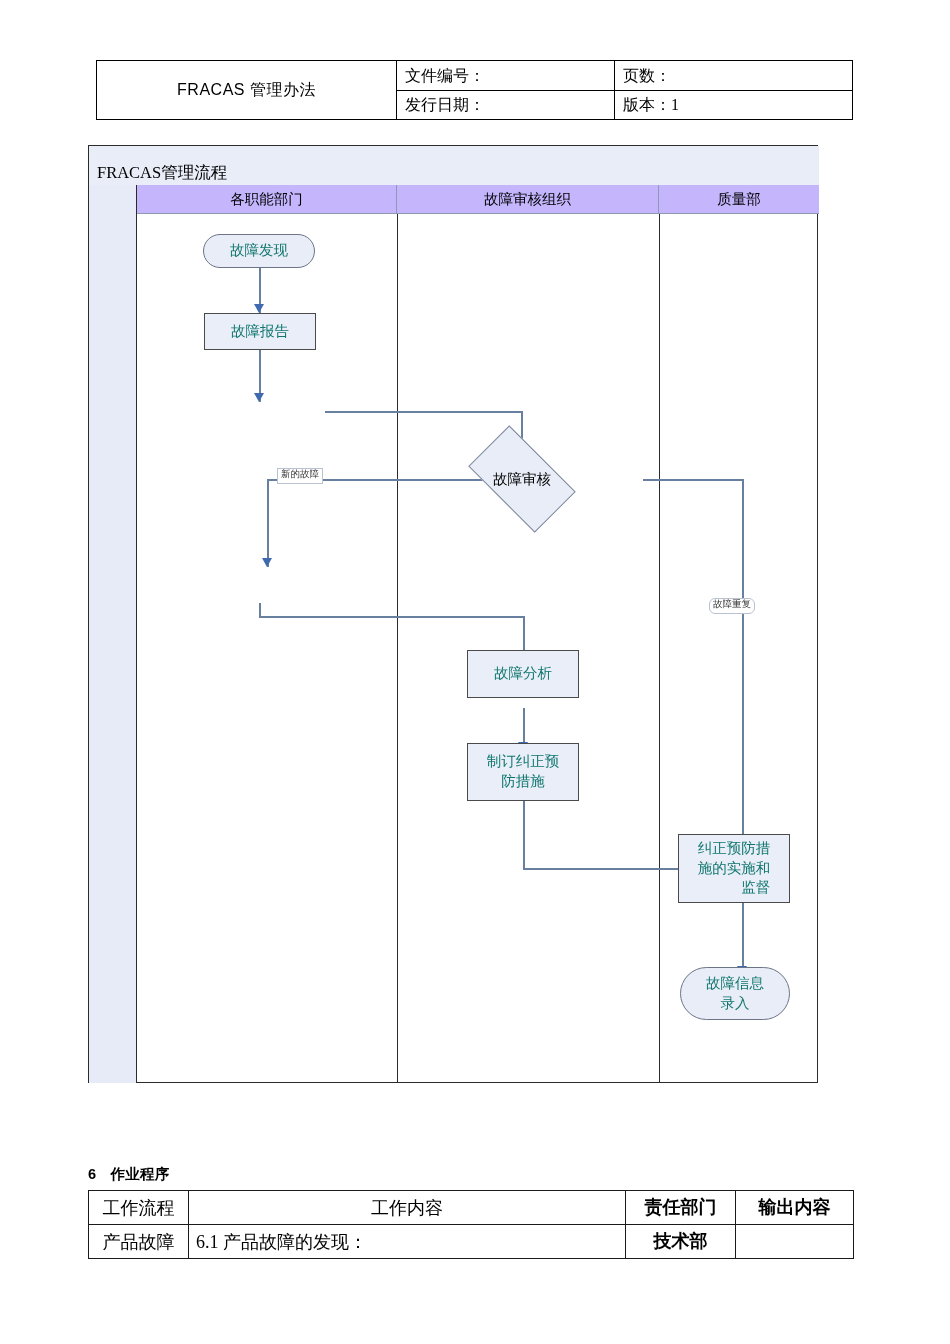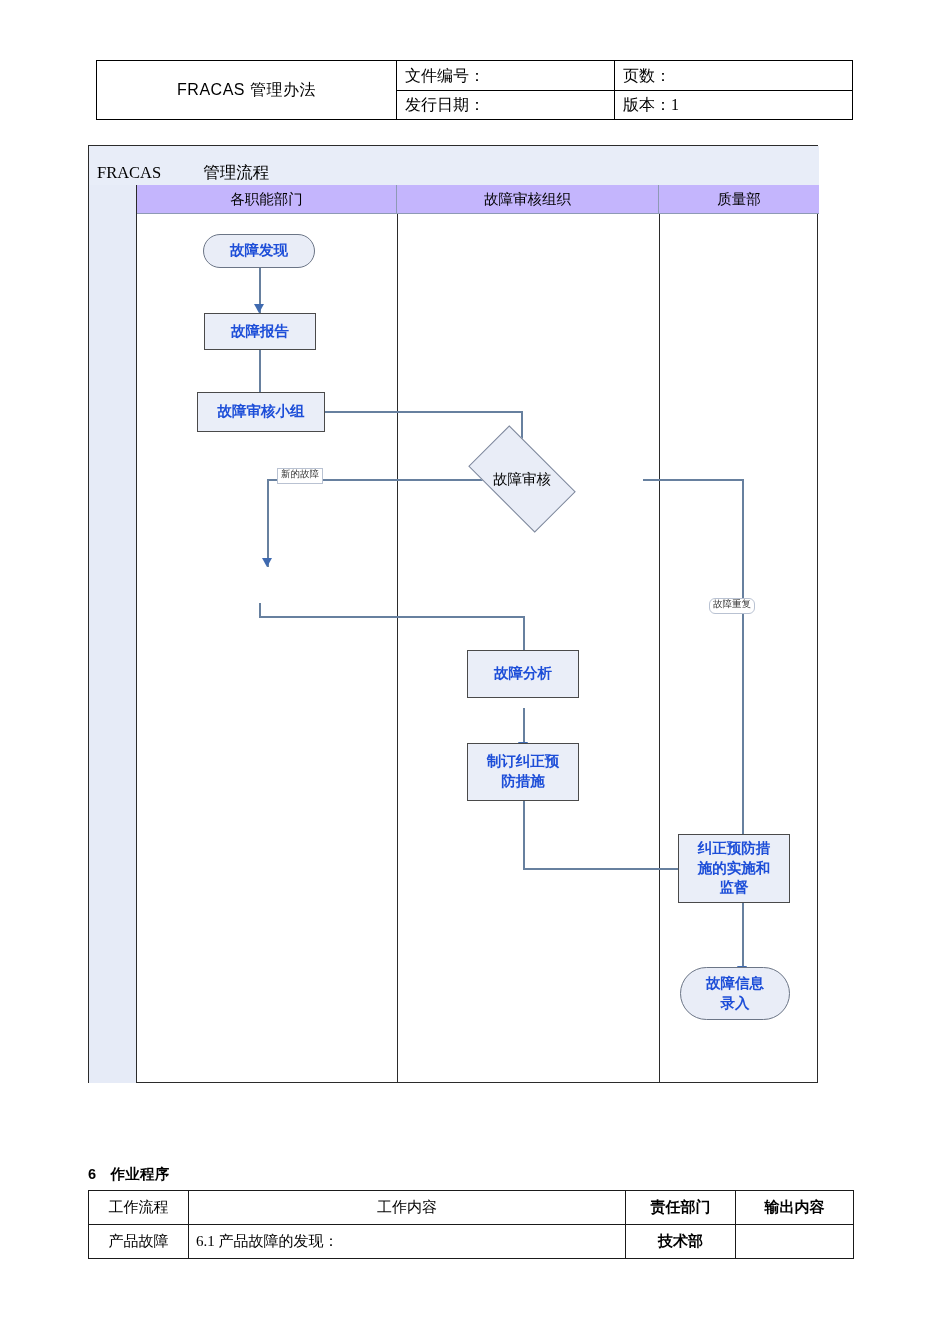--- a/index.html
+++ b/index.html
@@ -55,21 +55,21 @@
     width: 730px; height: 54px;
     background: #e8edf8;
     border-bottom: 1.2px solid #9aa6bf;
     display: flex; align-items: center;
   }
   .chart-title-bar .ct-a {
     font-family: "Liberation Serif", serif;
     font-size: 16.5px; margin-left: 8px;
   }
   .chart-title-bar .ct-b {
-    font-size: 16.5px; margin-left: 42px;
+    font-size: 16.5px; 
   }
   
   .lane-narrow {
     position: absolute;
     left: 0; top: 39px;
     width: 48px; height: 898px;
     background: #e6ebf7;
     border-right: 1.4px solid #2b2b2b;
   }
   
@@ -96,23 +96,22 @@
 
   
   .shape {
     position: absolute;
     background: #eaeef8;
     border: 1.5px solid #4a4a4a;
     display: flex; align-items: center; justify-content: center;
     text-align: center;
     font-size: 14.5px;
     line-height: 1.35;
-    color: #1d4ed8;
+    color: #0f766e;
     z-index: 5;
-    font-weight: bold;
   }
   .shape.term {
     border-radius: 999px;
     border: 1.2px solid #6b7586;
     background: #e9edf7;
   }
   .diamond-wrap {
     position: absolute;
     z-index: 5;
     display: flex; align-items: center; justify-content: center;
@@ -163,21 +162,21 @@
 
   .proc-table {
     position: absolute;
     left: 88px; top: 1190px;
     width: 765px;
     border-collapse: collapse;
     table-layout: fixed;
   }
   .proc-table td {
     border: 1.3px solid #1a1a1a;
-    font-size: 15px;
+    font-size: 18px;
     height: 34px;
     vertical-align: middle;
   }
   .pt-c1 { width: 100px; text-align: center; }
   .pt-c2 { width: 437px; text-align: center; }
   .pt-c2.left { text-align: left; padding-left: 7px; }
   .pt-c3 { width: 110px; text-align: center; font-size: 13.5px; }
   .pt-c4 { width: 118px; text-align: center; font-size: 13.5px; }
   .pt-sub { font-size: 13.5px; vertical-align: bottom; padding-bottom: 2px; font-weight: bold; }
 </style>
@@ -244,38 +243,37 @@
   <div class="ln lnh" style="left:434px; top:722px; width:192px;"></div>
   <div class="arw arw-r" style="left:616px; top:717px;"></div>
 
   <div class="ln lnv" style="left:653px; top:757px; height:72px;"></div>
   <div class="arw arw-d" style="left:648px; top:820px;"></div>
 
   <div class="shape term" style="left:114px; top:88px; width:112px; height:34px;">故障发现</div>
 
   <div class="shape" style="left:115px; top:167px; width:112px; height:37px;">故障报告</div>
 
-  <div class="shape" style="left:108px; top:246px; width:128px; height:40px;">故障审核小组</div>
 
   <div class="diamond-wrap" style="left:386px; top:304px; width:94px; height:58px;">
     <div class="dshape"></div>
     <div class="dtext">故障审核</div>
   </div>
 
 
   <div class="shape" style="left:378px; top:504px; width:112px; height:48px;">故障分析</div>
 
   <div class="shape" style="left:378px; top:597px; width:112px; height:58px;">
     <div>
       <span>制订纠正预</span><br>
       <span>防措施</span>
     </div>
   </div>
 
-  <div class="shape" style="left:589px; top:688px; width:112px; height:69px;">
+  <div class="shape" style="left:589px; top:688px; width:112px; height:69px;text-align:right;">
     <div>
       <span>纠正预防措</span><br>
       <span>施的实施和</span><br>
       <span>监督</span>
     </div>
   </div>
 
   <div class="shape term" style="left:591px; top:821px; width:110px; height:53px;">
     <div>
       <span>故障信息</span><br>

